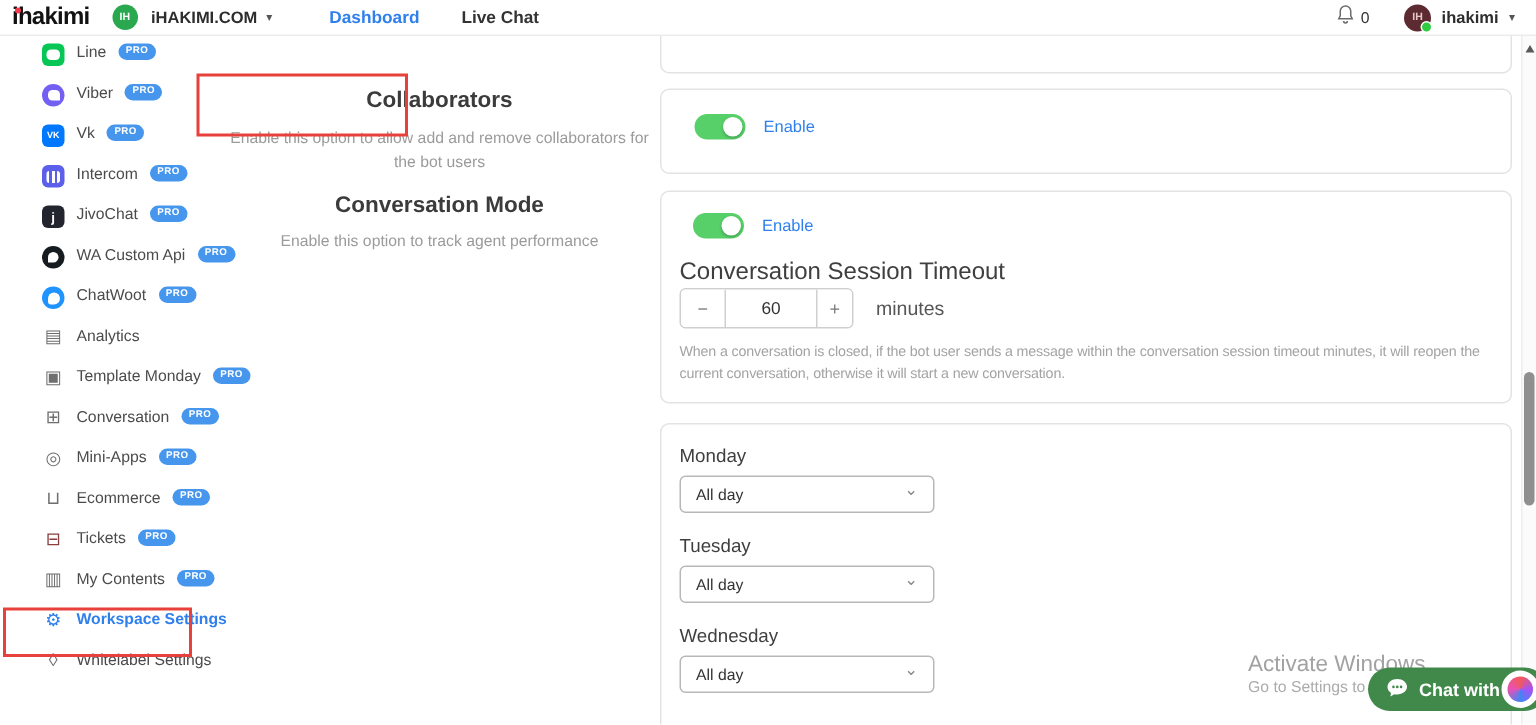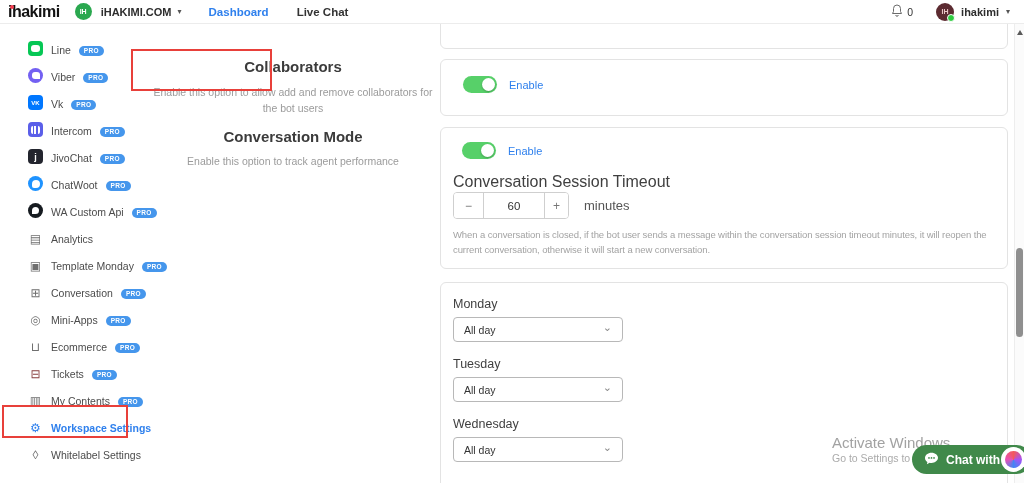--- a/index.html
+++ b/index.html
@@ -14,32 +14,32 @@
         letter-spacing:-.5px;cursor:pointer;}
   .logo-dot{position:absolute;left:1.5px;top:2.5px;width:4px;height:4px;border-radius:50%;
         background:#f23b4e;}
   .av{display:inline-flex;align-items:center;justify-content:center;border-radius:50%;
       color:#fff;font-weight:700;}
   .av-ws{width:17px;height:17px;background:#2aa84f;font-size:7px;margin-left:15px;}
   .ws-wrap{display:flex;align-items:center;gap:6px;cursor:pointer;}
   .ws-name{font-size:11px;font-weight:700;color:#2d2d2d;margin-left:3px;}
   .caret{font-size:8px;color:#555;line-height:1;}
   .nav-link{font-size:11.5px;font-weight:700;color:#333;margin-left:28px;cursor:pointer;}
-  .nav-link.active{color:#2f80ed;margin-left:27px;}
+  .nav-link.active{color:#2f80ed;margin-left:38px;}
   .hdr-right{margin-left:auto;display:flex;align-items:center;margin-right:14px;gap:7px;}
   .bell-wrap{display:flex;align-items:center;gap:4px;margin-right:16px;cursor:pointer;}
   .bell-count{font-size:10.5px;color:#333;}
   .av-user{width:18px;height:18px;background:#5c2b31;font-size:7px;color:#e9c6c6;position:relative;}
   .presence{position:absolute;right:-1px;bottom:-1px;width:6px;height:6px;border-radius:50%;
       background:#2ecc40;border:1px solid #fff;}
   .user-name{font-size:11px;font-weight:700;color:#2d2d2d;}
 
   
   .sidebar{position:absolute;top:23px;left:0;width:132px;bottom:0;background:#fff;padding-top:6px;}
-  .s-item{height:27px;display:flex;align-items:flex-end;padding-left:28px;gap:8px;cursor:pointer;}
+  .s-item{height:27px;display:flex;align-items:flex-start;padding-left:28px;gap:8px;cursor:pointer;}
   .s-label{font-size:10.5px;color:#4b4b4b;white-space:nowrap;}
   .s-item.active .s-label{color:#2f80ed;font-weight:700;}
   .pro{background:#4596ec;color:#fff;font-size:6.5px;font-weight:700;padding:2px 5px;
        border-radius:8px;letter-spacing:.3px;line-height:1;}
   .bicon{width:15px;height:15px;flex:none;display:flex;align-items:center;justify-content:center;
        color:#fff;position:relative;}
   .ic-line{background:#06c755;border-radius:4px;}
   .ic-line::after{content:"";width:9px;height:7px;background:#fff;border-radius:3px;}
   .ic-viber{background:#7360f2;border-radius:50%;}
   .ic-viber::after{content:"";width:8px;height:7px;background:#fff;border-radius:3px 3px 0 3px;}
@@ -172,27 +172,27 @@
       <span class="bicon ic-intercom"></span>
       <span class="s-label">Intercom</span>
       <span class="pro">PRO</span>
     </div>
     <div class="s-item">
       <span class="bicon ic-jivo">j</span>
       <span class="s-label">JivoChat</span>
       <span class="pro">PRO</span>
     </div>
     <div class="s-item">
+      <span class="bicon ic-wa"></span>
+      <span class="s-label">WA Custom Api</span>
+      <span class="pro">PRO</span>
+    </div>
+    <div class="s-item">
       <span class="bicon ic-chatwoot"></span>
       <span class="s-label">ChatWoot</span>
-      <span class="pro">PRO</span>
-    </div>
-    <div class="s-item">
-      <span class="bicon ic-wa"></span>
-      <span class="s-label">WA Custom Api</span>
       <span class="pro">PRO</span>
     </div>
     <div class="s-item">
       <span class="oicon">▤</span>
       <span class="s-label">Analytics</span>
     </div>
     <div class="s-item">
       <span class="oicon">▣</span>
       <span class="s-label">Template Monday</span>
       <span class="pro">PRO</span>

